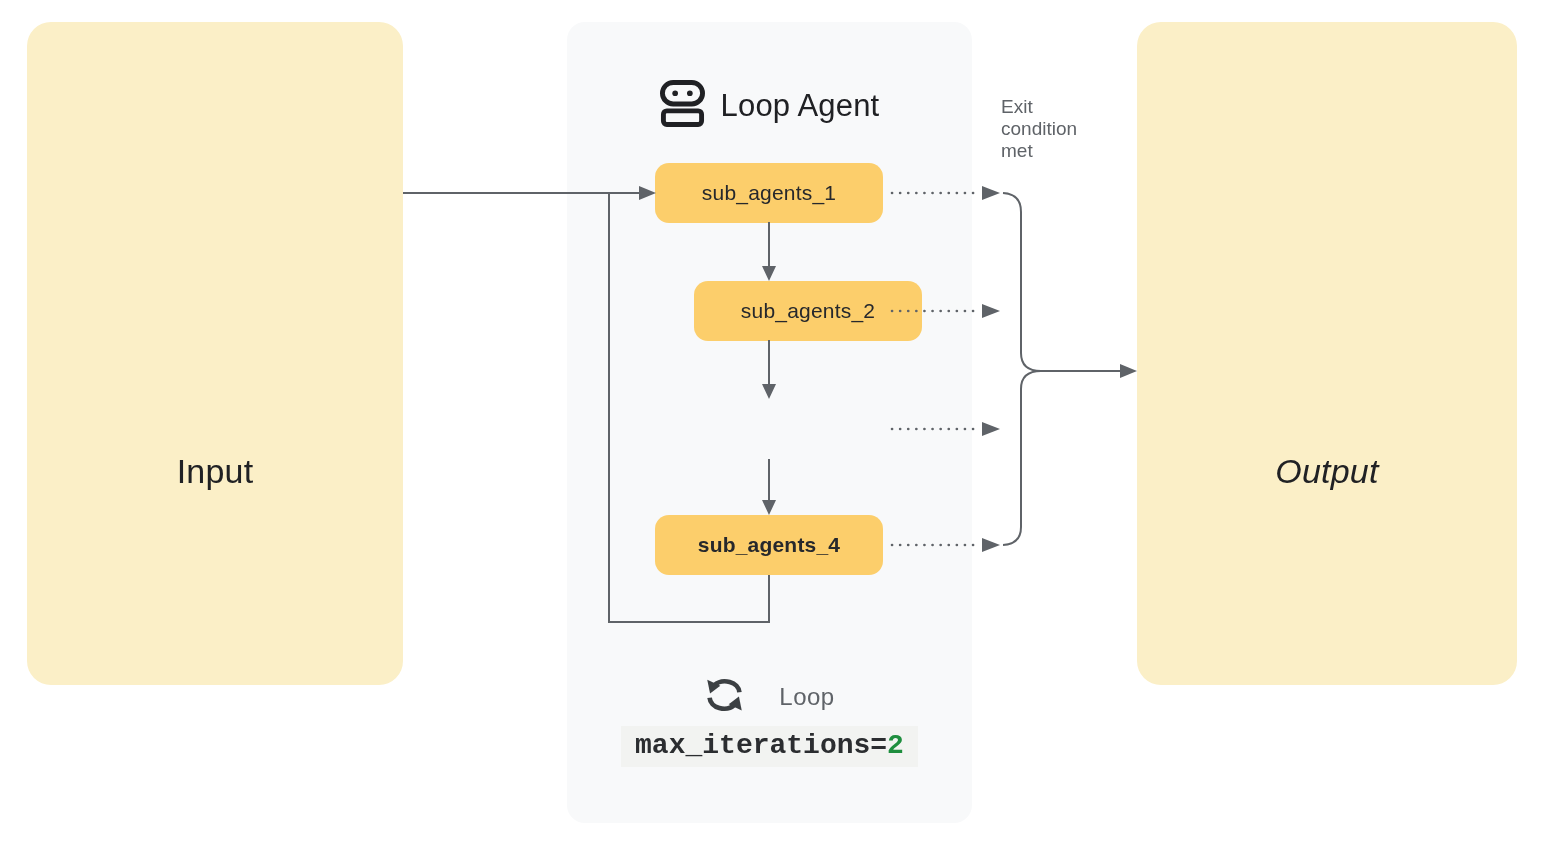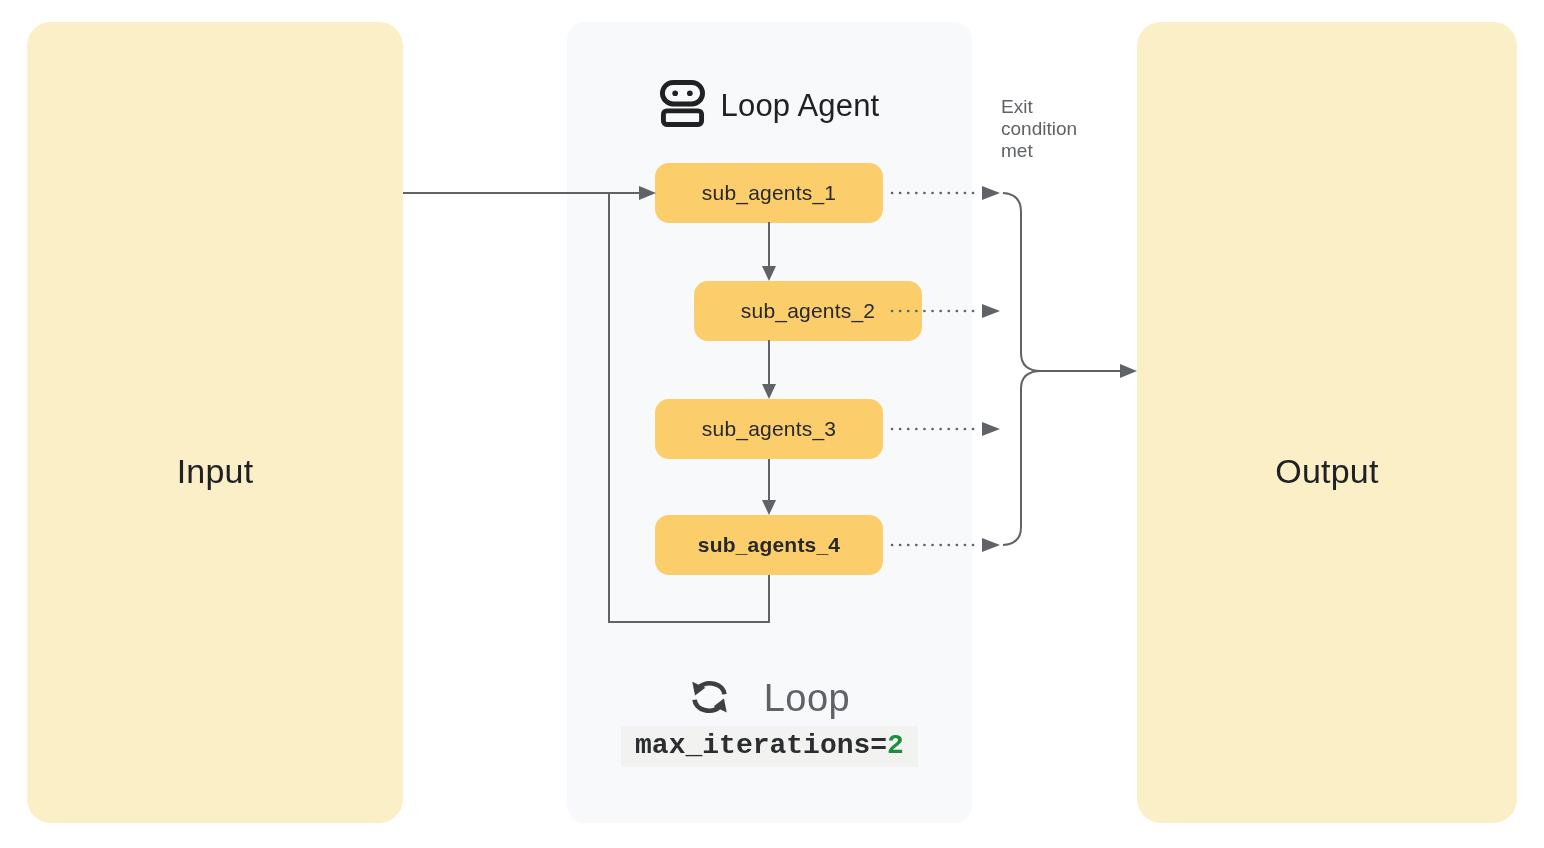--- a/index.html
+++ b/index.html
@@ -17,26 +17,26 @@
   html,body{background:#fff;}
   body{font-family:"Liberation Sans",sans-serif;}
   .canvas{
     position:relative;
     width:1544px;height:848px;
     background:#ffffff;
     overflow:hidden;
   }
   .big-box{
     position:absolute;
-    top:22px;height:801px;width:376px;
+    top:22px;height:663px;width:376px;
     background:var(--box-yellow);
     border-radius:24px;
   }
   .big-box.input{left:27px;}
-  .big-box.output{left:1137px;width:380px;}
+  .big-box.output{left:1137px;width:380px;font-style:italic;}
   .big-label{
     position:absolute;left:0;right:0;top:430px;
     text-align:center;
     font-size:34px;font-weight:500;
     color:var(--text-dark);
     letter-spacing:.2px;
   }
   .panel{
     position:absolute;
     left:567px;top:22px;width:405px;height:801px;
@@ -62,21 +62,21 @@
   }
   .exit-label{
     position:absolute;left:1001px;top:96px;width:106px;
     font-size:19px;line-height:22px;color:var(--text-gray);
   }
   .panel-footer{
     position:absolute;left:0;top:677px;width:100%;
     display:flex;align-items:center;justify-content:center;gap:34px;
   }
   .loop-label{
-    font-size:38px;font-weight:400;color:var(--text-gray);
+    font-size:24px;font-weight:400;color:var(--text-gray);
     letter-spacing:.5px;
   }
   .code-row{
     position:absolute;left:0;top:726px;width:100%;
     display:flex;justify-content:center;
   }
   .code-chip{
     background:var(--code-bg);
     padding:4px 14px 6px 14px;
     font-family:"Liberation Mono",monospace;
@@ -127,23 +127,20 @@
     </span>
     <span class="panel-title">Loop Agent</span>
   </div>
 
   <div class="agent-node" style="top:163px;">
     <span>sub_agents_1</span>
   </div>
   <div class="agent-node" style="top:281px;margin-left:39px;">
     <span>sub_agents_2</span>
   </div>
-  <div class="agent-node" style="top:399px;">
-    <span>sub_agents_3</span>
-  </div>
   <div class="agent-node" style="top:515px;font-weight:bold;">
     <span>sub_agents_4</span>
   </div>
 
   <div class="exit-label">Exit condition met</div>
 
   <div class="panel-footer" style="left:567px;width:405px;">
     <span>
       <svg class="loop-icon-svg" width="41" height="36" viewBox="0 0 44 38">
         <path class="arc" d="M38 16 A 15.5 12.5 0 0 0 11 8.5"></path>

